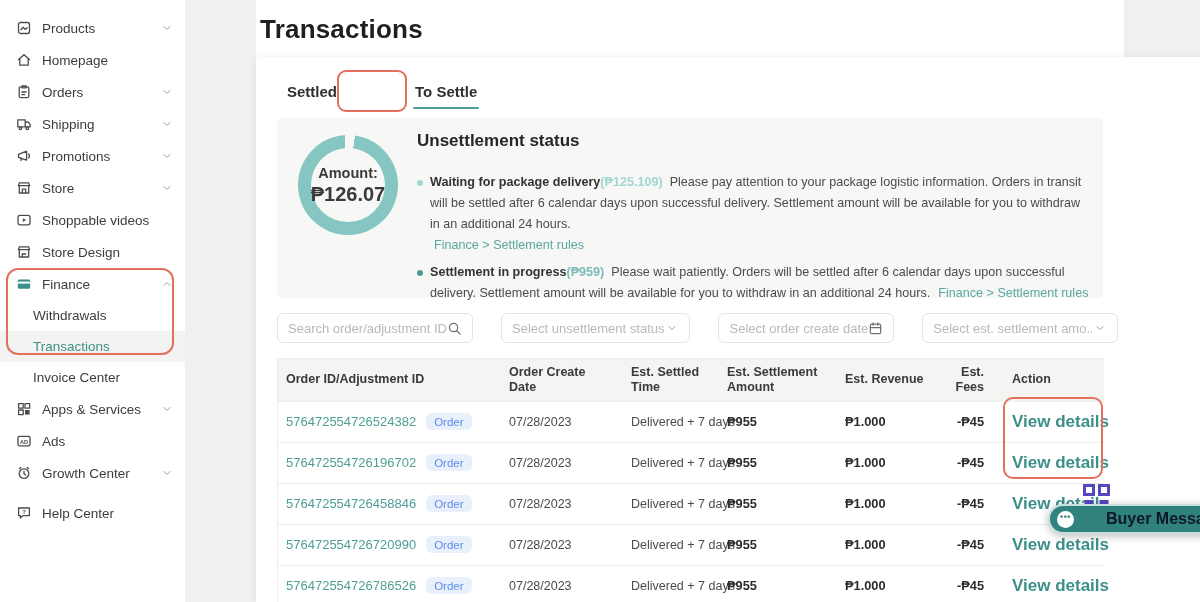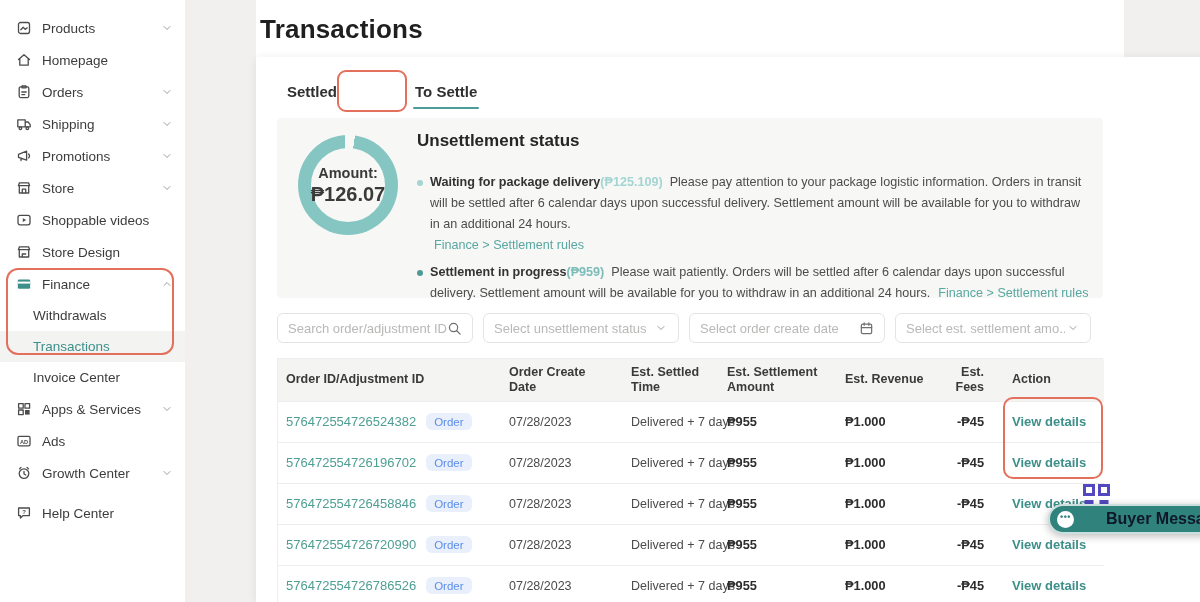--- a/index.html
+++ b/index.html
@@ -40,37 +40,37 @@
   .status-title { font-size:17px; font-weight:700; color:#262626; margin-bottom:21px; }
   .bullet { position:relative; padding-left:13px; font-size:12.6px; line-height:21px; color:#4c4c4c; margin-bottom:6px; }
   .bullet .dot { position:absolute; left:0; top:8px; width:6px; height:6px; border-radius:50%; }
   .bullet strong { color:#333; font-weight:700; }
   .bullet .amt { font-weight:600; }
   .bullet .desc { margin-left:7px; }
   .rules-link { color:#58a7a2; cursor:pointer; text-decoration:none; }
   .rules-link.block { display:block; margin-left:4px; }
   .rules-link.inline { margin-left:8px; }
   
-  .filters { position:absolute; top:256px; left:21px; width:826px; display:flex; gap:10px; }
+  .filters { position:absolute; top:256px; left:21px; width:826px; display:flex; gap:28px; }
   .filter { width:196px; height:30px; border:1px solid #e4e4e2; border-radius:6px; background:#fff;
             display:flex; align-items:center; padding:0 10px; cursor:pointer; }
   .filter .ph { flex:1; font-size:13px; color:#b9b8b6; white-space:nowrap; overflow:hidden; border:none; outline:none; background:transparent; font-family:inherit; min-width:0; }
   .filter input.ph::placeholder { color:#b9b8b6; }
   .filter .f-icon { flex:none; width:15px; height:15px; color:#6f6f6f; display:flex; align-items:center; justify-content:center; }
   .filter .f-icon.chev { color:#9a9a9a; }
   
   .table-wrap { position:absolute; top:301px; left:21px; width:826px; border:1px solid #eeedeb; border-bottom:none; }
   table { border-collapse:collapse; width:100%; table-layout:fixed; }
   thead th { background:#f4f4f2; height:42px; font-size:12.5px; font-weight:600; color:#3a3a3a; text-align:left; padding:0 8px; line-height:15px; vertical-align:middle; }
   tbody td { height:41px; font-size:12.5px; color:#4b4b4b; padding:0 8px; border-top:1px solid #eeedeb; background:#fff; vertical-align:middle; white-space:nowrap; }
   th.r, td.r { text-align:right; padding-right:20px; }
   .id-link { color:#4e9e93; font-size:13px; text-decoration:none; cursor:pointer; }
   .badge { display:inline-block; margin-left:10px; padding:2.5px 8px; font-size:11.5px; color:#5c8deb; background:#e9f0fb; border-radius:6px; }
   td .money { color:#2d2d2d; font-weight:600; font-size:12.8px; }
-  .view-link { color:#3d8f8a; font-size:13px; font-weight:600; text-decoration:none; cursor:pointer; }
+  .view-link { color:#3d8f8a; font-size:17px; font-weight:600; text-decoration:none; cursor:pointer; }
   
   .annotation { position:absolute; border:2px solid #e2705c; background:transparent; pointer-events:none; }
   .ann-finance { left:6px; top:268px; width:168px; height:87px; border-radius:12px; }
   .ann-tab { left:81px; top:13px; width:70px; height:42px; border-radius:9px; }
   .ann-view { left:747px; top:340px; width:100px; height:82px; border-radius:10px; }
   
   .buyer-pill { position:absolute; left:1048px; top:504px; height:30px; padding:0 14px 0 7px; border-radius:16px;
                 background:#2f837c; border:2px solid rgba(255,255,255,.75); box-shadow:0 2px 8px rgba(0,0,0,.28);
                 display:flex; align-items:center; gap:7px; cursor:pointer; z-index:20; }
   .buyer-pill .chat-ic { width:17px; height:17px; background:#fff; border-radius:50%; display:flex; align-items:center; justify-content:center; }

